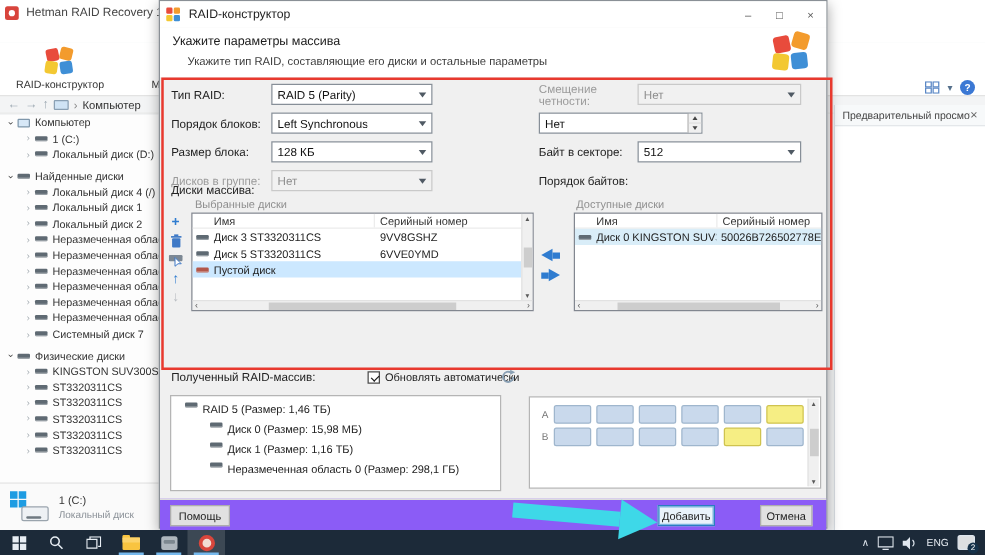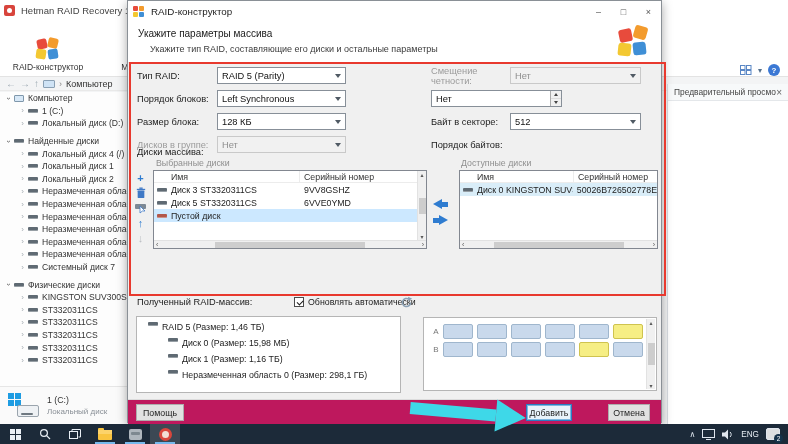--- a/index.html
+++ b/index.html
@@ -158,21 +158,21 @@
   .g-row{display:flex;align-items:center;margin-bottom:3px}
   .g-rowlabel{width:14px;font-size:8px;color:#777;text-align:center;flex:0 0 auto}
   .g-cells{display:flex;gap:4px}
   .g-col{width:30px;text-align:center;font-size:7.8px;color:#555;white-space:nowrap}
   .g-col.red{color:#d03b2f}
   .g-cell{width:30px;height:15px;background:#c9d9ec;border:1px solid #9fb6cd;border-radius:2px;display:flex;align-items:center;justify-content:center;font-size:8px;color:#3c4a58}
   .g-cell.parity{background:#f6ee84;border-color:#cfc34f;color:#5a5220}
   .g-vscroll{position:absolute;right:1px;top:1px;bottom:1px;width:9px;background:#f0f0f0;border-left:1px solid #e2e2e2;display:flex;flex-direction:column;align-items:center;justify-content:space-between;font-size:6px;color:#595959}
   .g-vscroll .vthumb{height:22px}
 
-  .dlg-footer{position:absolute;left:0;right:0;top:398px;height:25px;background:#be185d;border-top:1px solid #dcdcdc}
+  .dlg-footer{position:absolute;left:0;right:0;top:398px;height:25px;background:#8b5cf6;border-top:1px solid #dcdcdc}
   .btn{position:absolute;top:4px;height:17px;background:#e1e1e1;border:1px solid #adadad;font-size:8.8px;color:#222;display:flex;align-items:center;justify-content:center;font-family:"Liberation Sans",sans-serif}
   .btn-help{left:8px;width:48px}
   .btn-add{left:398px;width:46px;background:#e9f3fb;border:1px solid #2a7ec2;box-shadow:0 0 0 1px #7db6e0 inset}
   .btn-cancel{left:480px;width:42px}
 
   
   .annotation{position:absolute;left:129px;top:62px;width:537px;height:234px;border:2px solid #e8392e;z-index:60;pointer-events:none}
   .cyan-arrow{position:absolute;left:410px;top:397px;width:116px;height:32px;transform:rotate(5deg);z-index:70}
   .ca-body{position:absolute;left:0;top:10px;width:86px;height:12px;background:#3ed8e8}
   .ca-head{position:absolute;left:86px;top:0;width:0;height:0;border-left:30px solid #3ed8e8;border-top:16px solid transparent;border-bottom:16px solid transparent}

